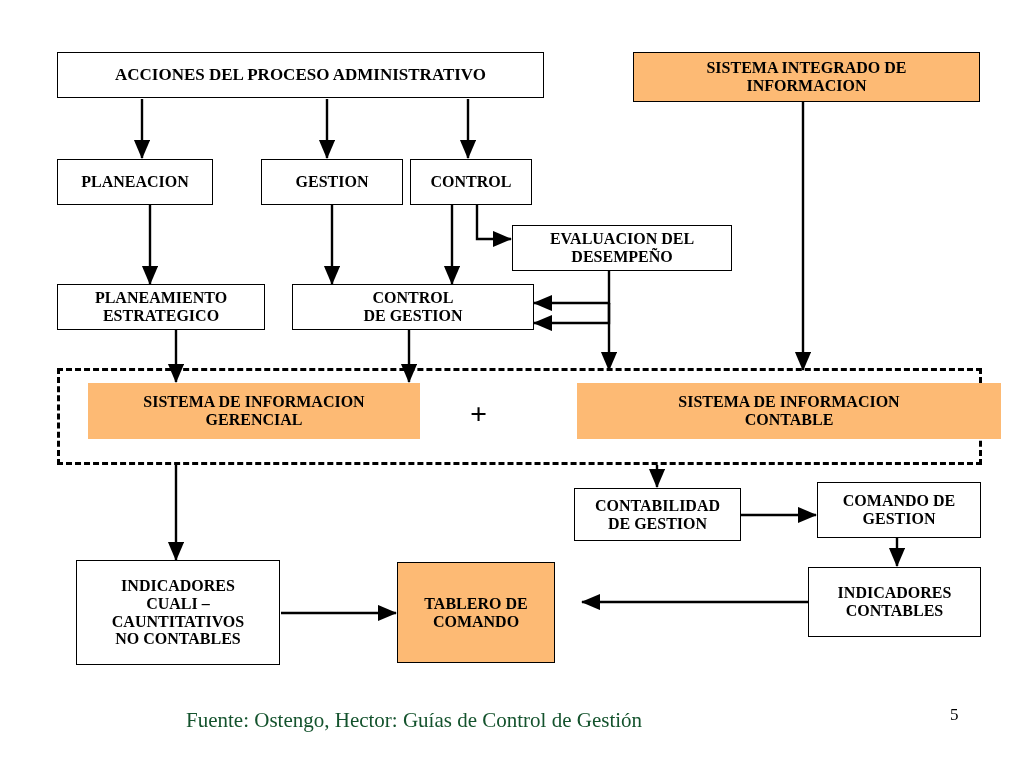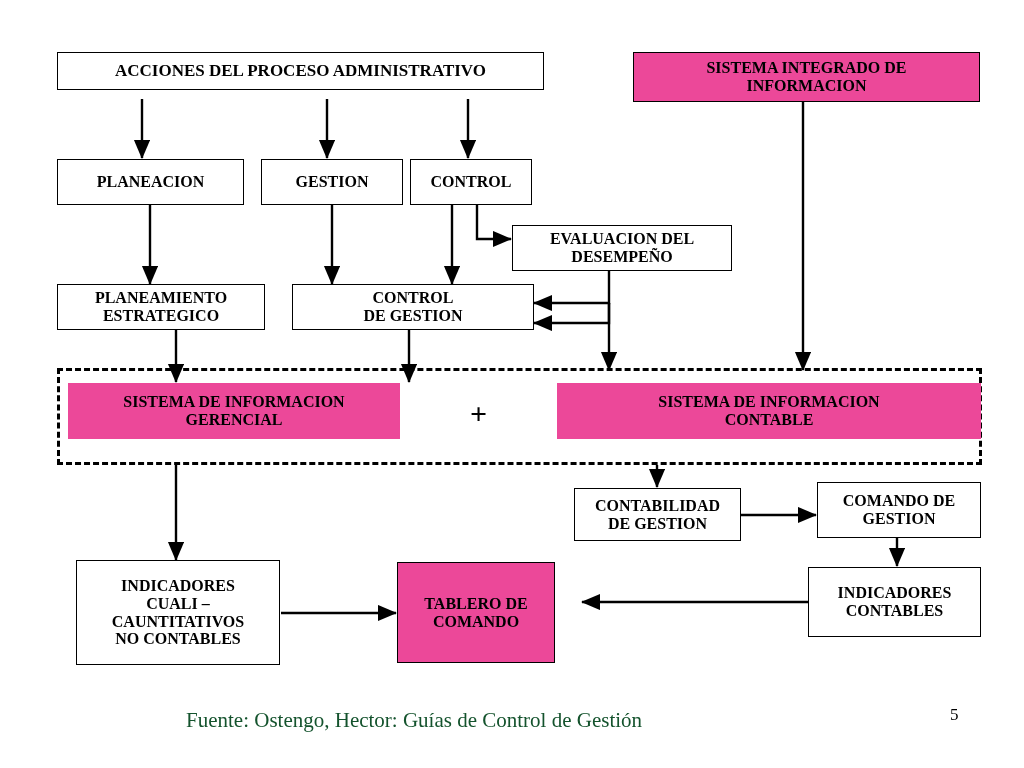--- a/index.html
+++ b/index.html
@@ -25,24 +25,25 @@
     display: flex;
     align-items: center;
     justify-content: center;
     text-align: center;
     font-weight: bold;
     line-height: 1.12;
     color: #000000;
     white-space: pre-line;
   }
   .box.teal {
-    background: #ec4899;
+    background: #fdba74;
   }
   .box.noborder {
     border: none;
+    margin-left: 20px;
   }
   svg.arrows {
     position: absolute;
     left: 0;
     top: 0;
     width: 1024px;
     height: 768px;
     pointer-events: none;
   }
   .dashed-group {
@@ -117,26 +118,26 @@
       <line x1="741" y1="515" x2="816" y2="515" marker-end="url(#ah)"></line>
 
       <line x1="897" y1="538" x2="897" y2="566" marker-end="url(#ah)"></line>
 
       <line x1="808" y1="602" x2="582" y2="602" marker-end="url(#ah)"></line>
 
       <line x1="281" y1="613" x2="396" y2="613" marker-end="url(#ah)"></line>
     </g>
   </svg>
 
-  <div class="box" style="left:57px; top:52px; width:487px; height:38px; font-size:17px;">ACCIONES DEL PROCESO ADMINISTRATIVO</div>
+  <div class="box" style="left:57px; top:52px; width:487px; height:46px; font-size:17px;">ACCIONES DEL PROCESO ADMINISTRATIVO</div>
 
   <div class="box teal" style="left:633px; top:52px; width:347px; height:50px; font-size:16px;">SISTEMA INTEGRADO DE
 INFORMACION</div>
 
-  <div class="box" style="left:57px; top:159px; width:187px; height:46px; font-size:16px;">PLANEACION</div>
+  <div class="box" style="left:57px; top:159px; width:156px; height:46px; font-size:16px;">PLANEACION</div>
 
   <div class="box" style="left:261px; top:159px; width:142px; height:46px; font-size:16px;">GESTION</div>
 
   <div class="box" style="left:410px; top:159px; width:122px; height:46px; font-size:16px;">CONTROL</div>
 
   <div class="box" style="left:57px; top:284px; width:208px; height:46px; font-size:16px;">PLANEAMIENTO
 ESTRATEGICO</div>
 
   <div class="box" style="left:512px; top:225px; width:220px; height:46px; font-size:16px;">EVALUACION DEL
 DESEMPEÑO</div>

